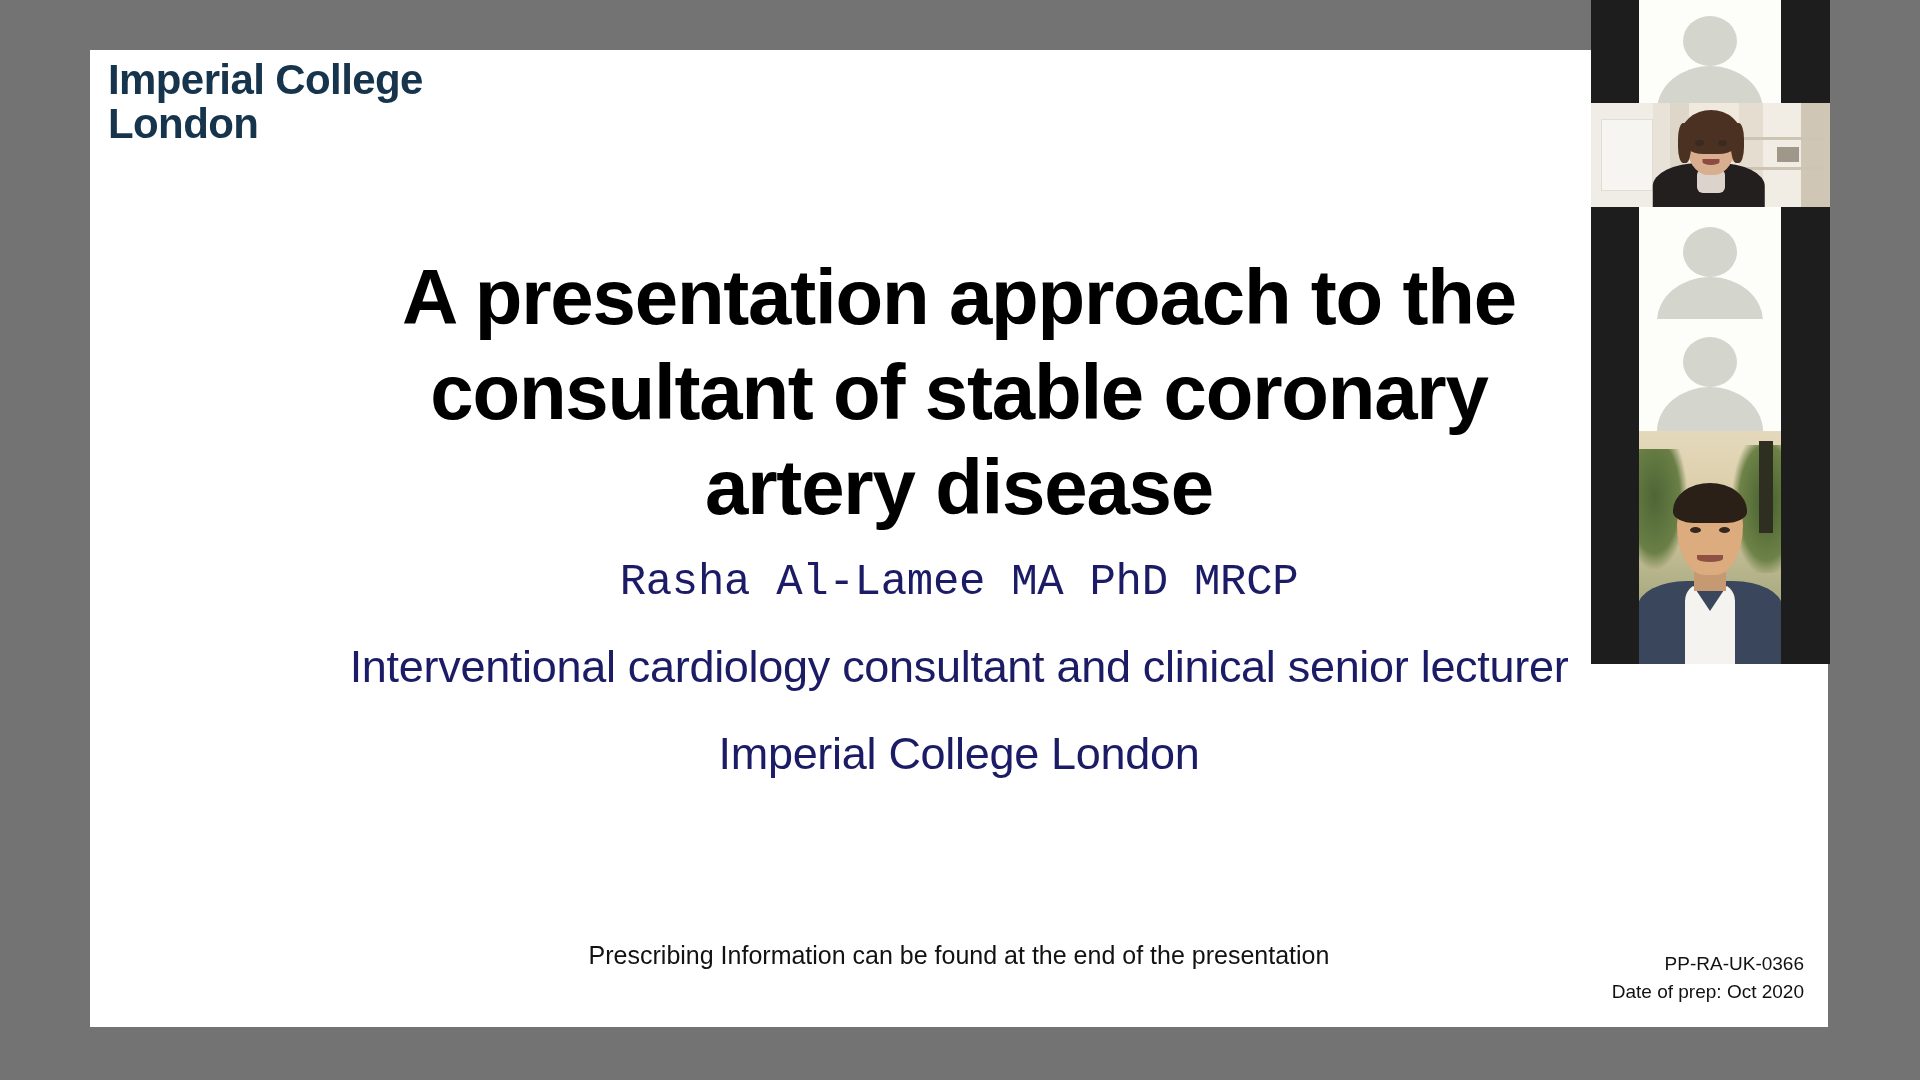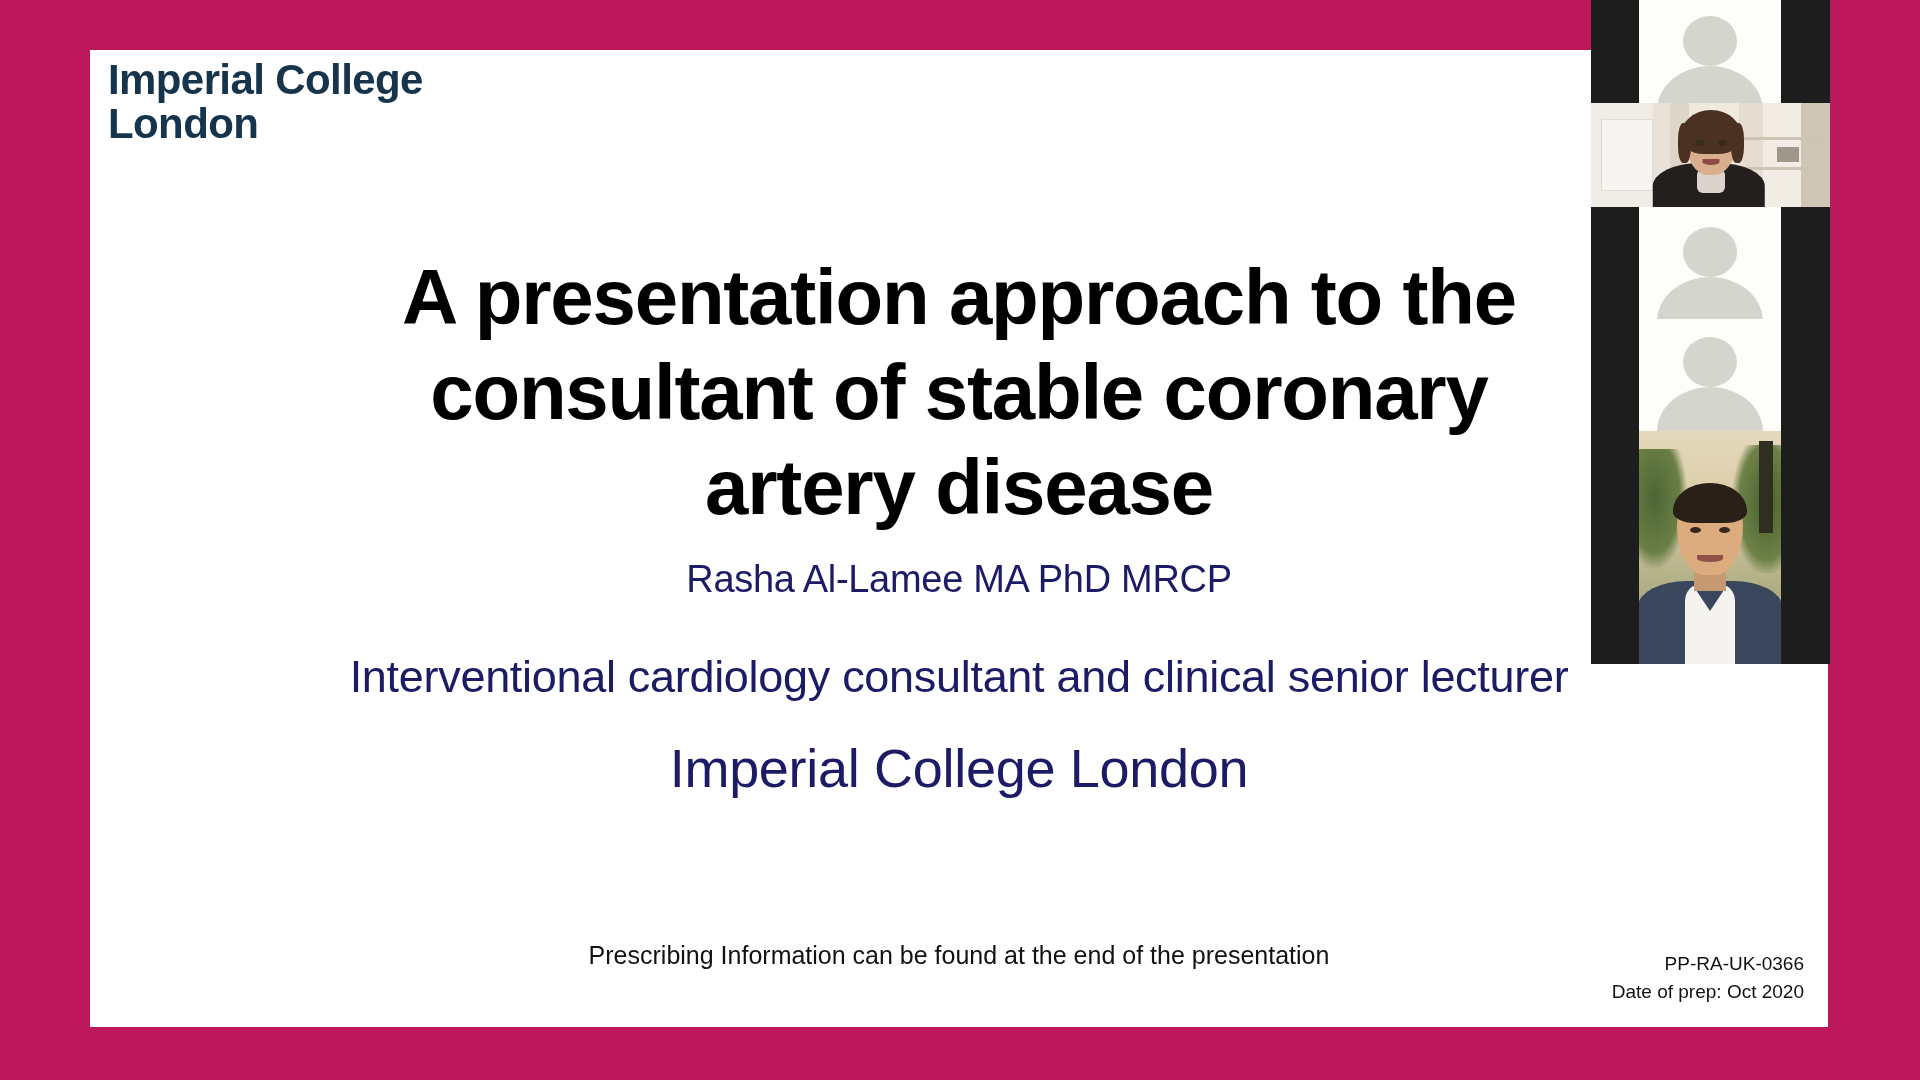--- a/index.html
+++ b/index.html
@@ -8,21 +8,21 @@
     width:1920px; height:1080px;
     background:#000000;
     font-family:"Liberation Sans", sans-serif;
     overflow:hidden;
   }
 
   
   #stage {
     position:relative;
     width:1920px; height:1080px;
-    background:#be185d;
+    background:#737373;
   }
 
   
   #slide {
     position:absolute;
     left:90px; top:50px;
     width:1738px; height:977px;
     background:#ffffff;
     overflow:hidden;
   }
@@ -61,35 +61,36 @@
     position:absolute;
     left:0; top:510px;
     width:1738px;
     text-align:center;
     color:#1b1b66;
     font-family:"Liberation Sans", sans-serif;
     font-weight:400;
   }
   #presenter-block .presenter-name {
     display:block;
-    font-size:38px;
+    font-size:44px;
     line-height:1.0;
     letter-spacing:-0.3px;
-    margin-bottom:56px;
+    margin-bottom:40px;
+    font-family:Liberation Mono, monospace;
   }
   #presenter-block .presenter-role {
     display:block;
     font-size:45px;
     line-height:1.0;
     letter-spacing:-0.3px;
     margin-bottom:42px;
   }
   #presenter-block .presenter-institution {
     display:block;
-    font-size:54px;
+    font-size:45px;
     line-height:1.0;
     letter-spacing:-0.3px;
   }
 
   
   #sponsor-block {
     position:absolute;
     left:0; top:888px;
     width:1738px;
     text-align:center;

